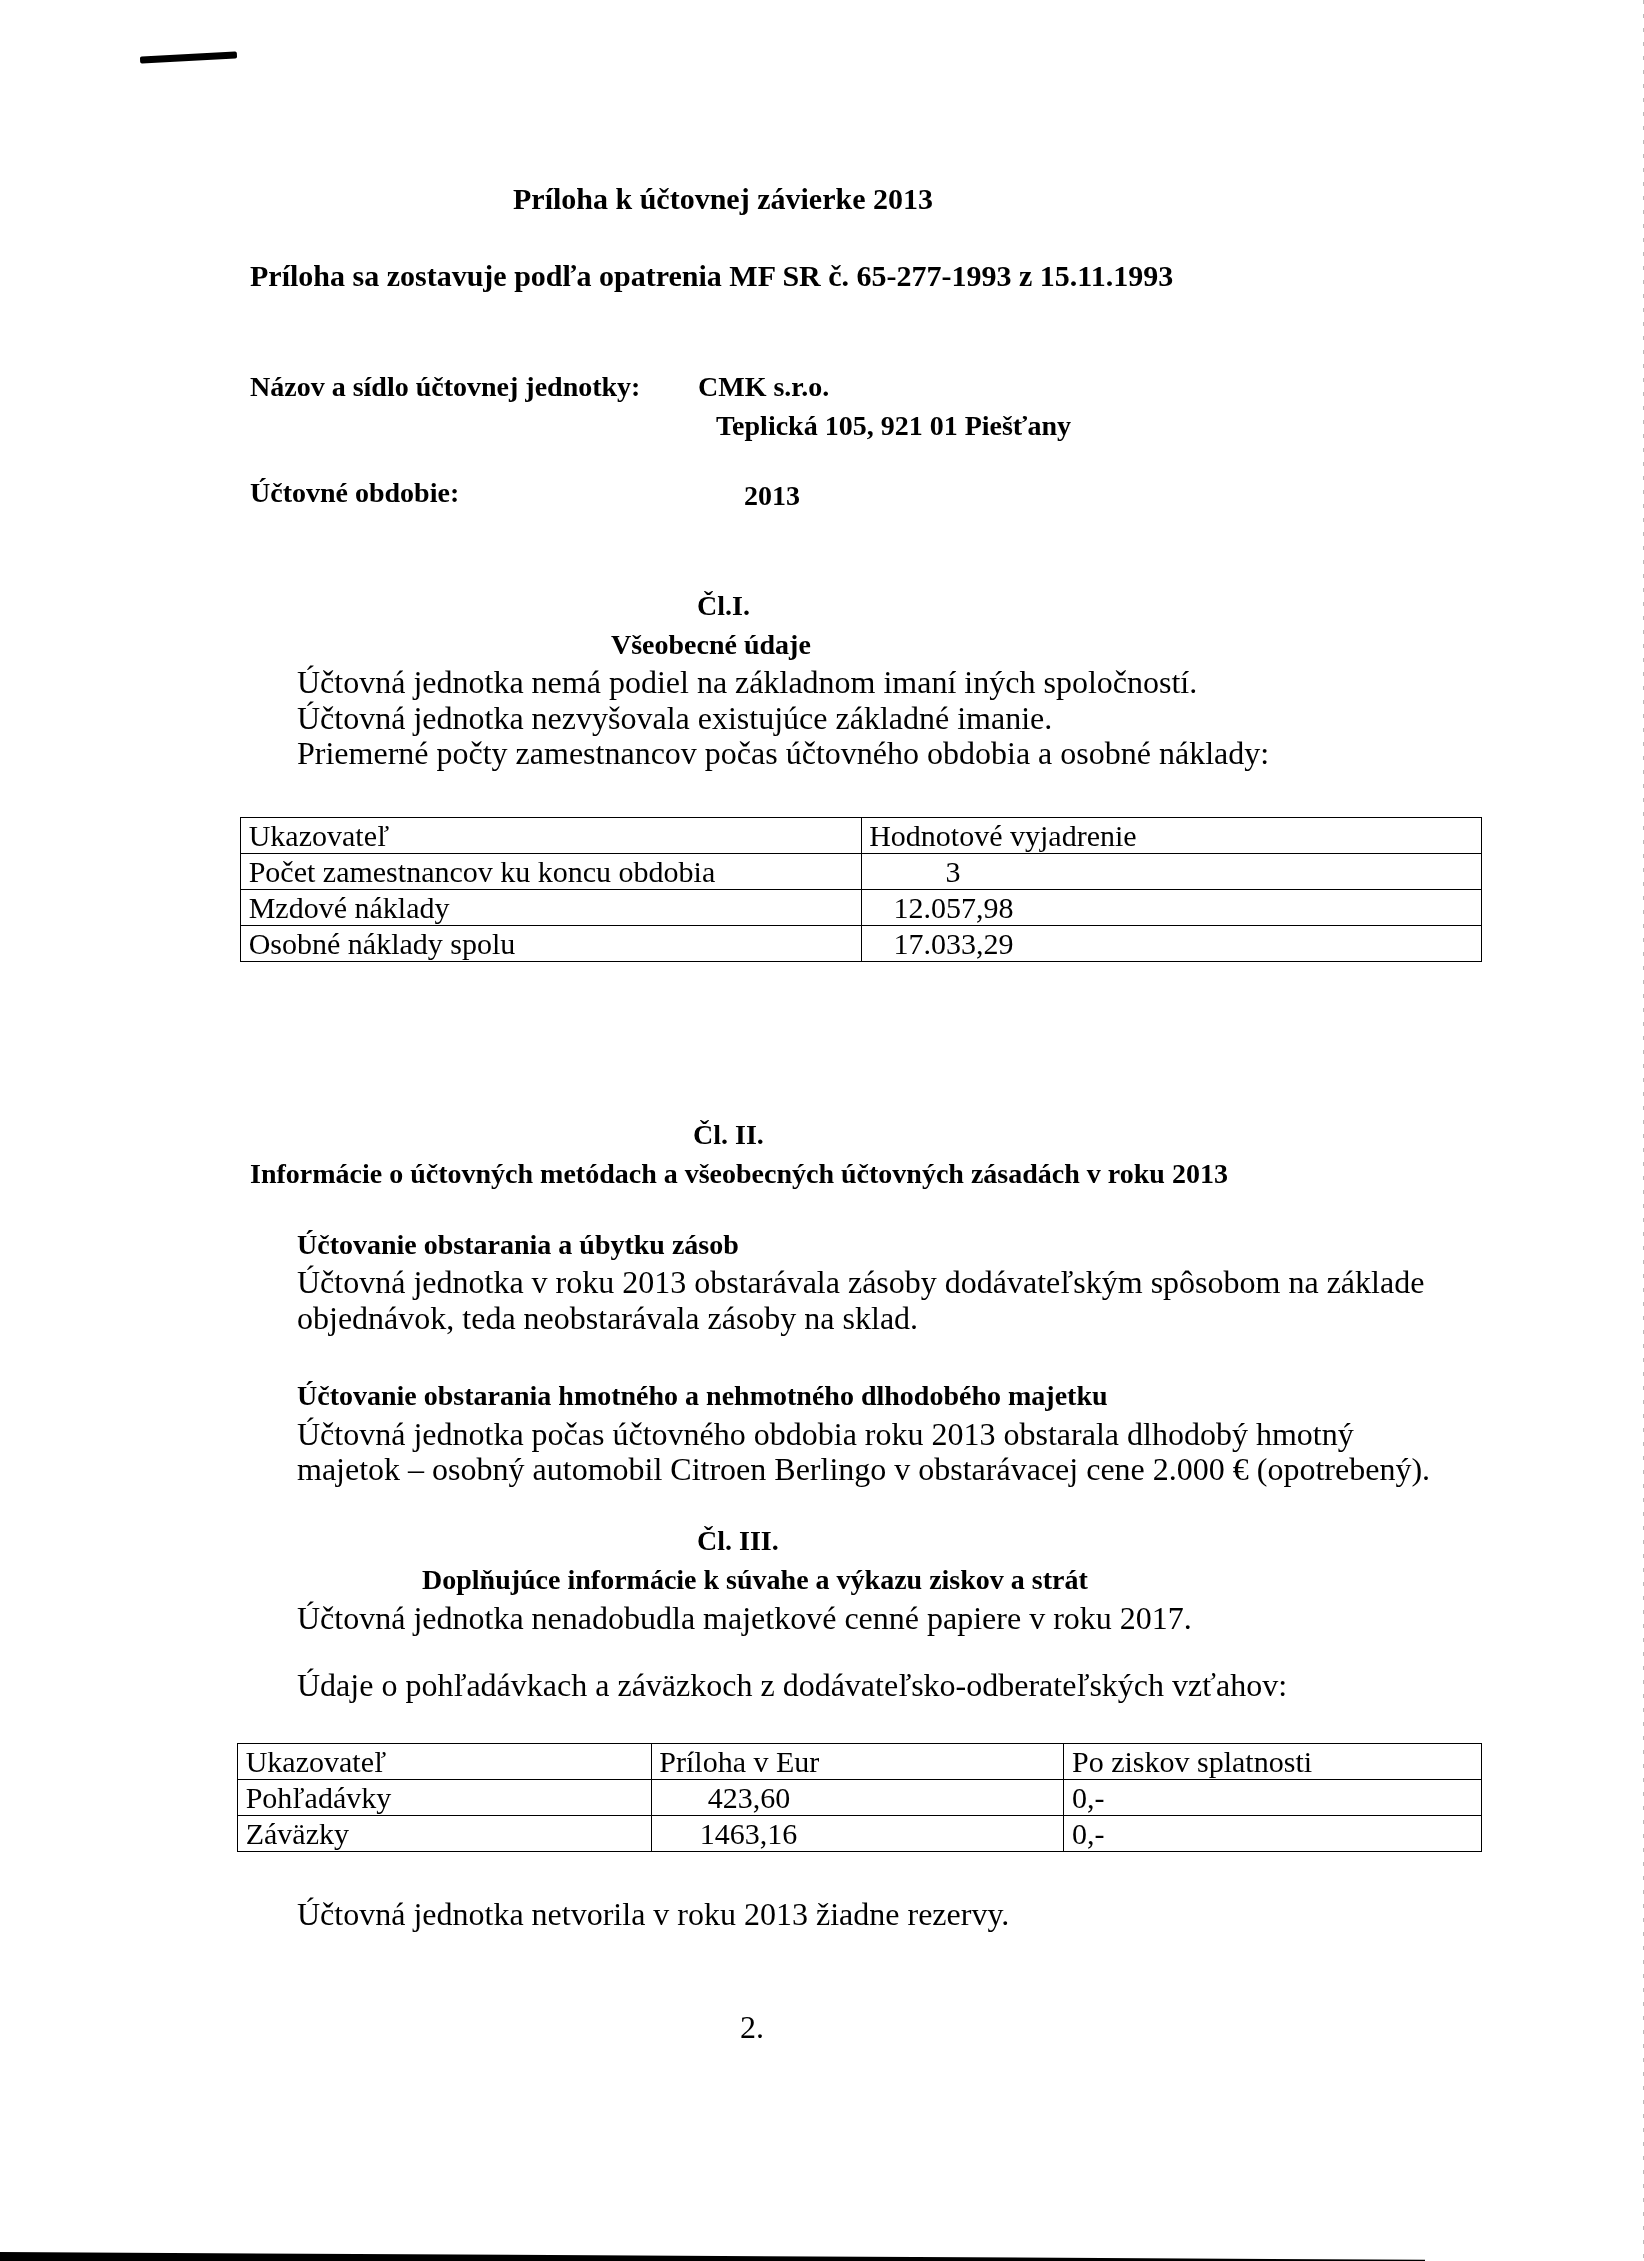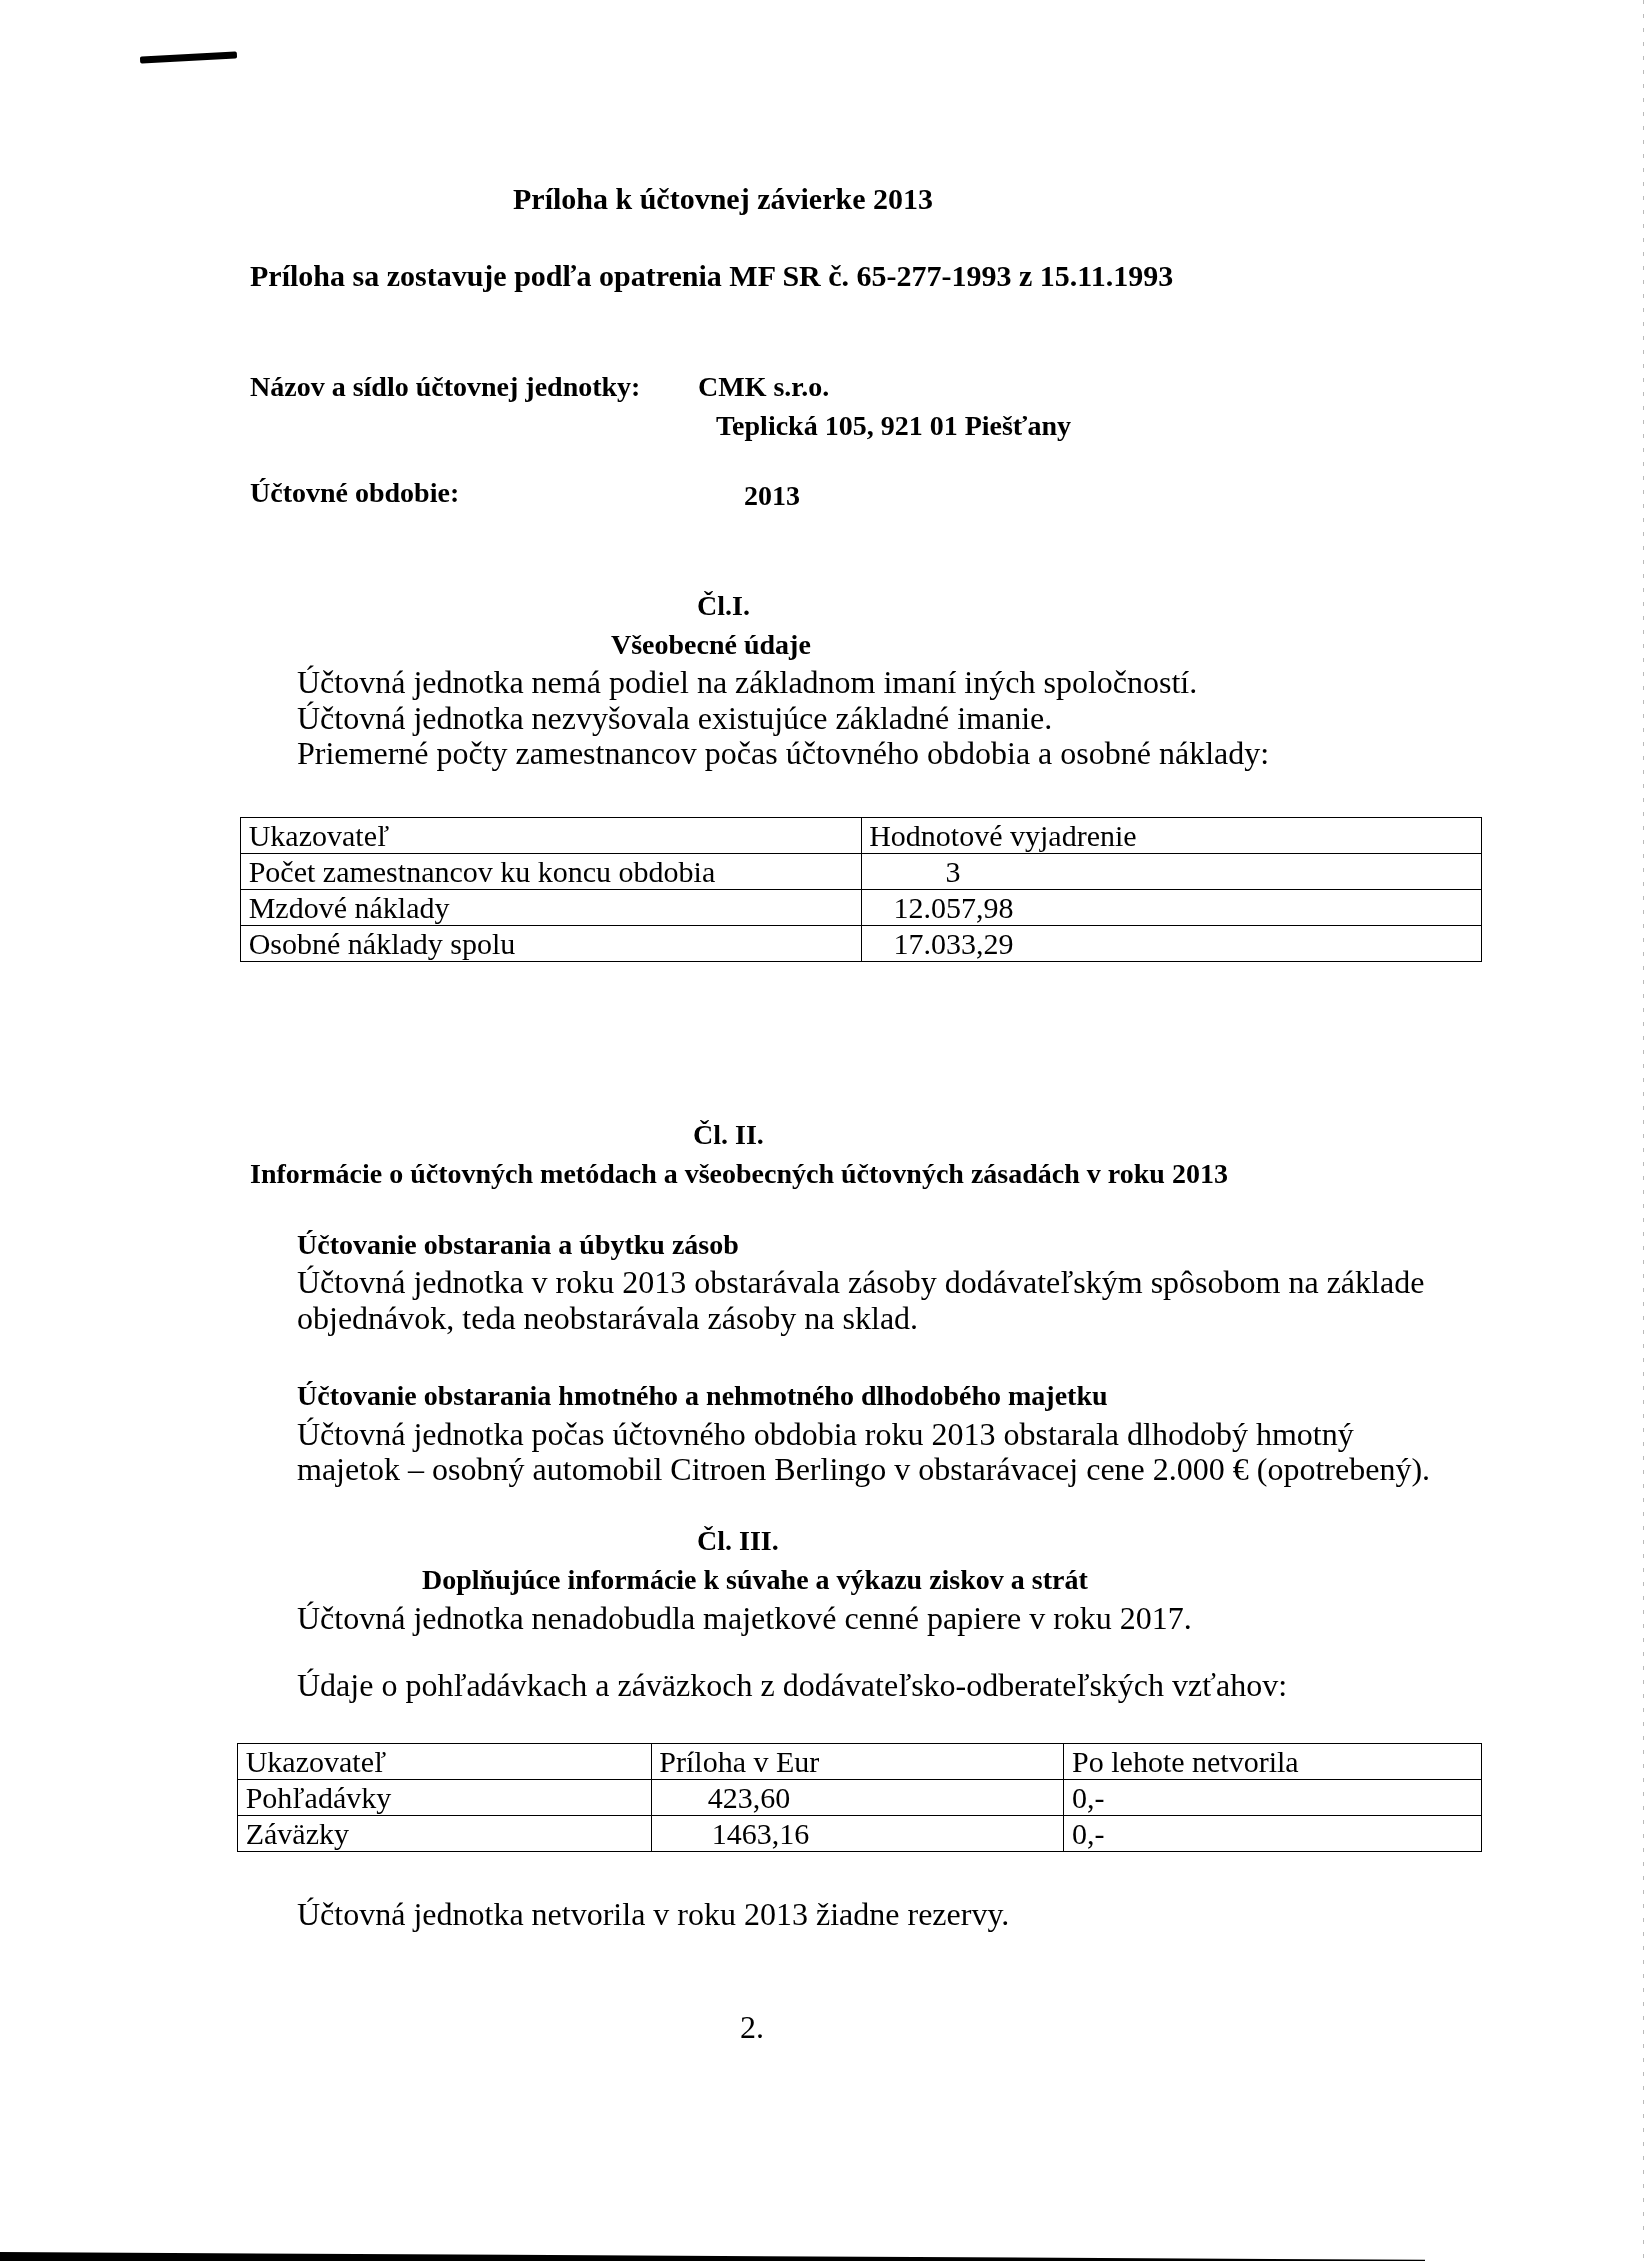--- a/index.html
+++ b/index.html
@@ -83,30 +83,30 @@
 <table class="grid" style="left:237px; top:1743px; width:1245px;">
   <colgroup>
       <col style="width:414px">
       <col style="width:413px">
       <col style="width:418px">
     </colgroup>
   <tbody>
       <tr>
     <td>Ukazovateľ</td>
     <td>Príloha v Eur</td>
-    <td>Po lehote netvorila</td>
+    <td>Po ziskov splatnosti</td>
   </tr>
   <tr>
     <td>Pohľadávky</td>
     <td style="padding-left:56px;">423,60</td>
     <td>0,-</td>
   </tr>
   <tr>
     <td>Záväzky</td>
-    <td style="padding-left:60px;margin-top:47px;">1463,16</td>
+    <td style="padding-left:48px;margin-top:47px;">1463,16</td>
     <td>0,-</td>
   </tr>
 </tbody>
   </table>
 
 <div class="abs tx" style="left:297px; top:1896px;">Účtovná jednotka netvorila v roku 2013 žiadne rezervy.</div>
 
 <div class="abs tx" style="left:740px; top:2009px;">2.</div>
 
 

